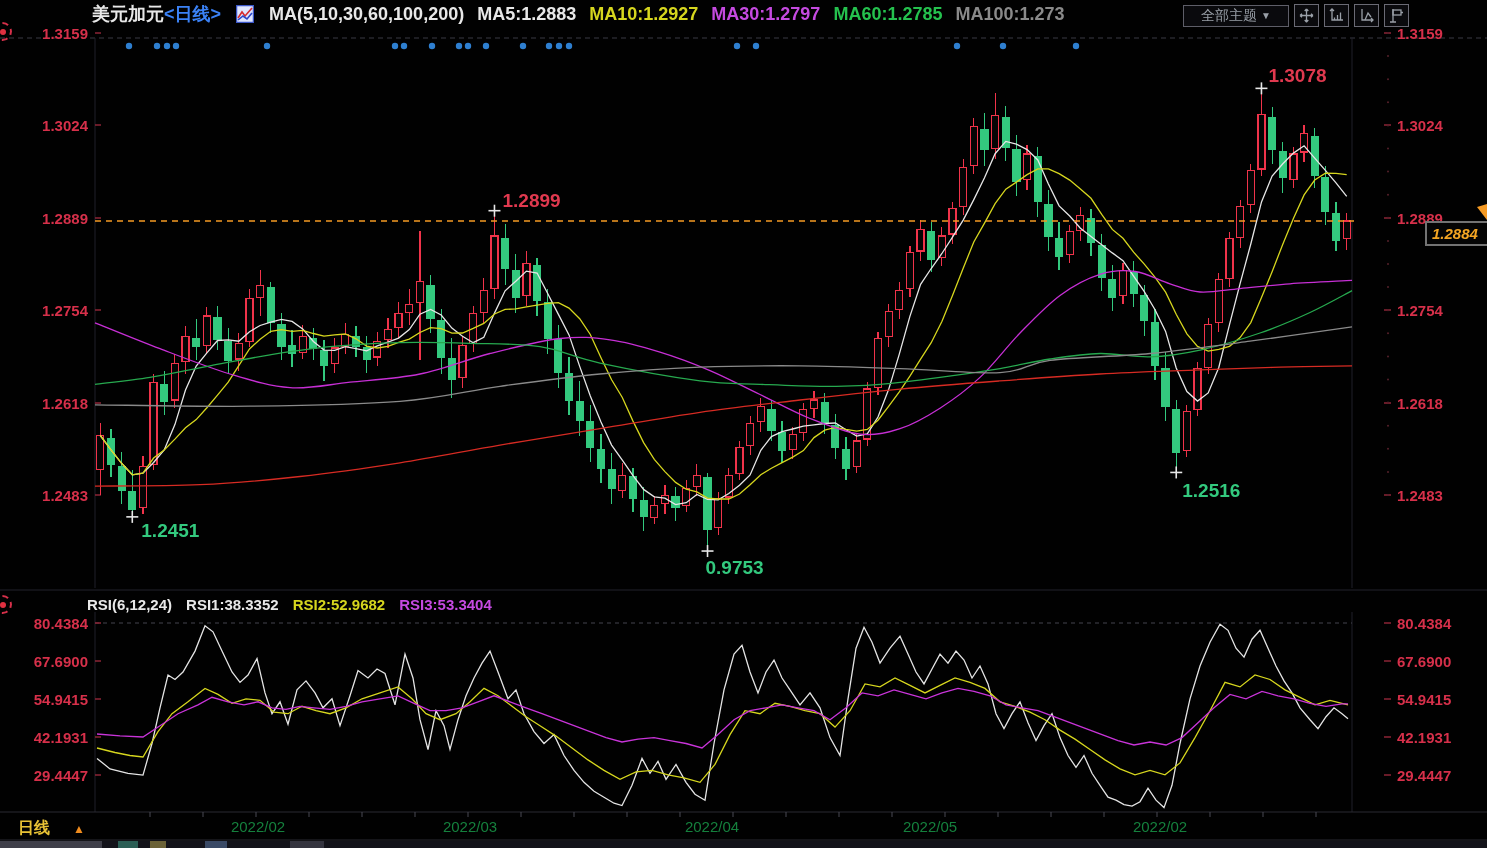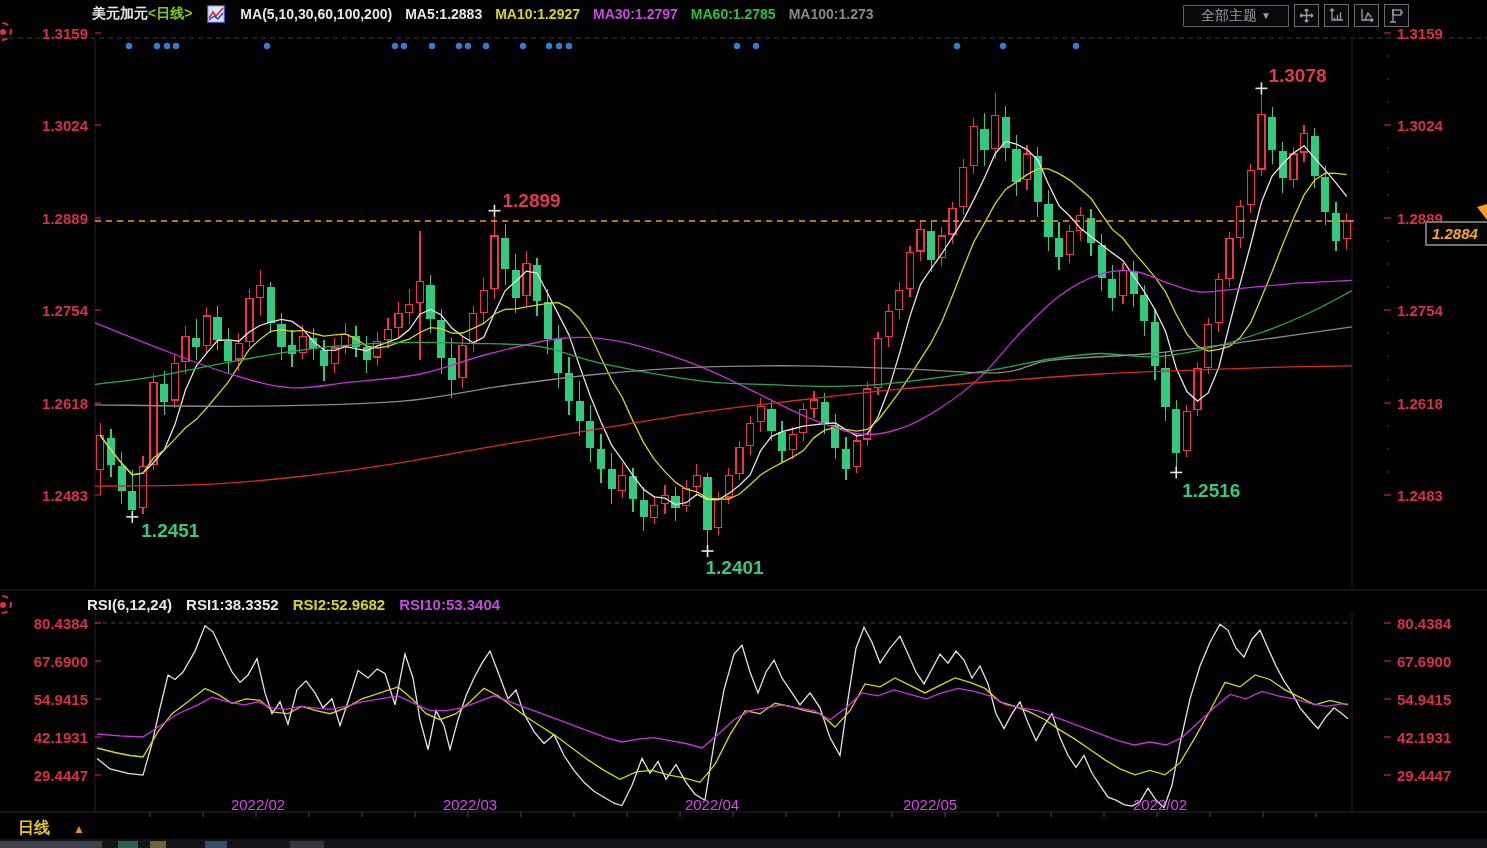--- a/index.html
+++ b/index.html
@@ -1,31 +1,31 @@
 <!DOCTYPE html>
 <html><head>
 <meta charset="utf-8">
 <style>
   html,body{margin:0;padding:0;background:#000;}
   body{width:1487px;height:848px;overflow:hidden;font-family:"Liberation Sans",sans-serif;}
   #app{position:relative;width:1487px;height:848px;background:#010101;}
   #chart-svg{position:absolute;left:0;top:0;}
-  .hdr{position:absolute;top:2px;left:0;height:24px;display:flex;align-items:center;padding-left:92px;gap:13px;font-size:14px;font-weight:700;white-space:nowrap;z-index:5;}
-  .t-white{color:#e8e8e8;} .t-orange{color:#84cc16;} .t-yellow{color:#d6d61e;}
+  .hdr{position:absolute;top:2px;left:0;height:24px;display:flex;align-items:center;padding-left:92px;gap:13px;font-size:18px;font-weight:700;white-space:nowrap;z-index:5;}
+  .t-white{color:#e8e8e8;} .t-orange{color:#3b82f6;} .t-yellow{color:#d6d61e;}
   .t-magenta{color:#c54ae0;} .t-green{color:#25c14e;} .t-gray{color:#8a8a8a;}
   .title-wrap{display:flex;align-items:center;gap:0;}
   .chart-ico{width:18px;height:18px;margin:0 2px;}
   .topbar-right{position:absolute;top:4px;left:1183px;display:flex;align-items:center;gap:5px;z-index:6;}
   .dropdown{width:104px;height:20px;border:1px solid #5e5e68;color:#9aa0a8;font-size:14px;display:flex;align-items:center;justify-content:center;gap:4px;cursor:pointer;background:#0a0a0d;}
   .dropdown .arr{font-size:10px;}
   .iconbtn{width:23px;height:21px;border:1px solid #6a6a74;background:#0a0a0d;display:flex;align-items:center;justify-content:center;cursor:pointer;}
   .pl{position:absolute;width:88px;text-align:right;color:#d6304a;font-weight:700;font-size:15px;transform:translateY(-50%);z-index:4;}
   .pr{position:absolute;left:1397px;color:#d6304a;font-weight:700;font-size:15px;transform:translateY(-50%);z-index:4;}
   .ann{position:absolute;font-weight:700;font-size:19px;z-index:5;}
-  .dl{position:absolute;top:796px;color:#d946ef;font-size:15px;transform:translateX(-50%);z-index:4;}
+  .dl{position:absolute;top:818px;color:#15803d;font-size:15px;transform:translateX(-50%);z-index:4;}
   .rsi-hdr{position:absolute;top:596px;left:87px;display:flex;gap:14px;font-size:15px;font-weight:700;white-space:nowrap;z-index:5;}
   .lastprice-box{position:absolute;left:1425px;width:96px;height:21px;border:2px solid #737373;background:#050505;color:#f5a623;font-weight:700;font-size:15px;display:flex;align-items:center;padding-left:5px;z-index:6;font-style:italic;}
   .period-tab{position:absolute;left:18px;top:818px;display:flex;align-items:center;gap:23px;z-index:5;}
   .period-tab .txt{color:#e8c235;font-weight:700;font-size:16px;}
   .period-tab .tri{color:#f08c1e;font-size:12px;}
   .alarm-ico{position:absolute;left:-7px;width:15px;height:15px;border:2px dashed #d6304a;border-radius:50%;display:flex;align-items:center;justify-content:center;z-index:5;}
   .alarm-ico i{width:6px;height:6px;background:#e03040;border-radius:50%;}
   .bottom-strip{position:absolute;left:0;top:841px;width:1487px;height:7px;background:#13131a;z-index:3;}
   .bottom-strip .blk{position:absolute;top:0;height:7px;}
 </style>
@@ -452,21 +452,21 @@
         <rect x="4" y="2" width="8" height="5" fill="none" stroke="#9aa0a8" stroke-width="1.3"></rect>
         <path d="M12 4.5 L14 4.5" stroke="#9aa0a8" stroke-width="1.3"></path>
       </svg>
     </div>
   </div>
 
   <div class="rsi-hdr">
     <span class="t-white">RSI(6,12,24)</span>
     <span class="t-white">RSI1:38.3352</span>
     <span class="t-yellow">RSI2:52.9682</span>
-    <span class="t-magenta">RSI10:53.3404</span>
+    <span class="t-magenta">RSI3:53.3404</span>
   </div>
 
   <div class="lastprice-box" style="top:221px;">
     <span>1.2884</span>
   </div>
 
   <div class="period-tab">
     <span class="txt">日线</span>
     <span class="tri">▲</span>
   </div>
@@ -476,21 +476,21 @@
     <span class="blk" style="left:118px;width:20px;background:#2b5e55;"></span>
     <span class="blk" style="left:150px;width:16px;background:#6b6237;"></span>
     <span class="blk" style="left:205px;width:22px;background:#3a4a66;"></span>
     <span class="blk" style="left:290px;width:34px;background:#34343f;"></span>
   </div>
 
   <div id="labels-layer">
       <div class="ann" style="left: 502.47px; top: 189.692px; color: rgb(224, 57, 79);">1.2899</div>
       <div class="ann" style="left: 1268.45px; top: 65.358px; color: rgb(224, 57, 79);">1.3078</div>
       <div class="ann" style="left: 141.284px; top: 519.87px; color: rgb(51, 201, 126);">1.2451</div>
-      <div class="ann" style="left: 705.521px; top: 557.041px; color: rgb(51, 201, 126);">1.2401</div>
+      <div class="ann" style="left: 705.521px; top: 557.041px; color: rgb(51, 201, 126);">0.9753</div>
       <div class="ann" style="left: 1182.23px; top: 480.447px; color: rgb(51, 201, 126);">1.2516</div>
       <div class="pl" style="top: 33px;">1.3159</div>
       <div class="pr" style="top: 33px;">1.3159</div>
       <div class="pl" style="top: 125px;">1.3024</div>
       <div class="pr" style="top: 125px;">1.3024</div>
       <div class="pl" style="top: 218px;">1.2889</div>
       <div class="pr" style="top: 218px;">1.2889</div>
       <div class="pl" style="top: 310px;">1.2754</div>
       <div class="pr" style="top: 310px;">1.2754</div>
       <div class="pl" style="top: 403px;">1.2618</div>

